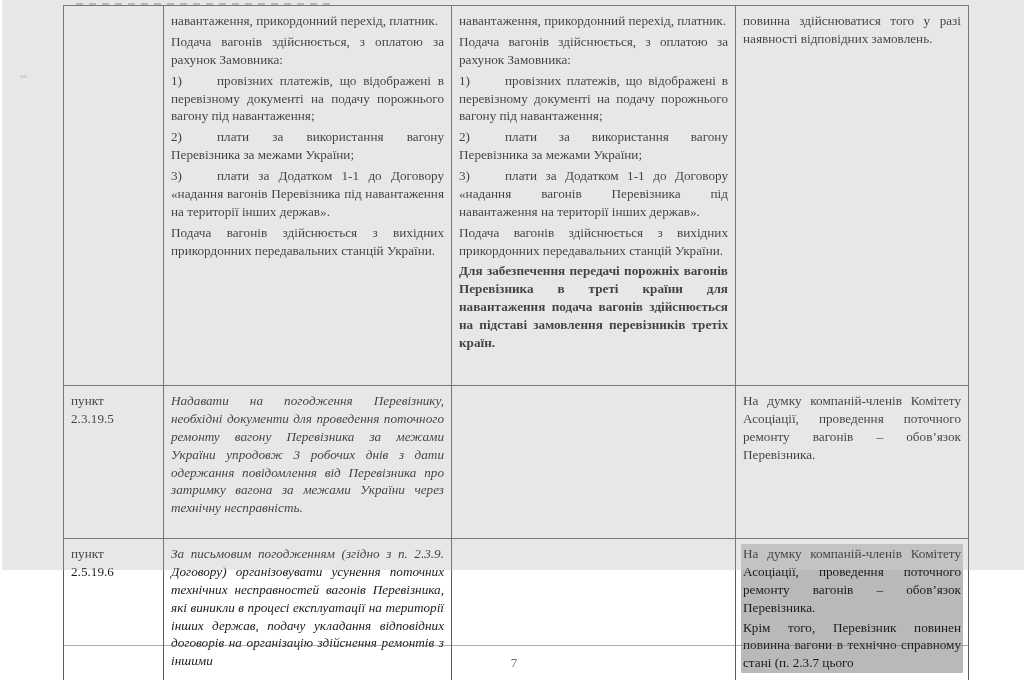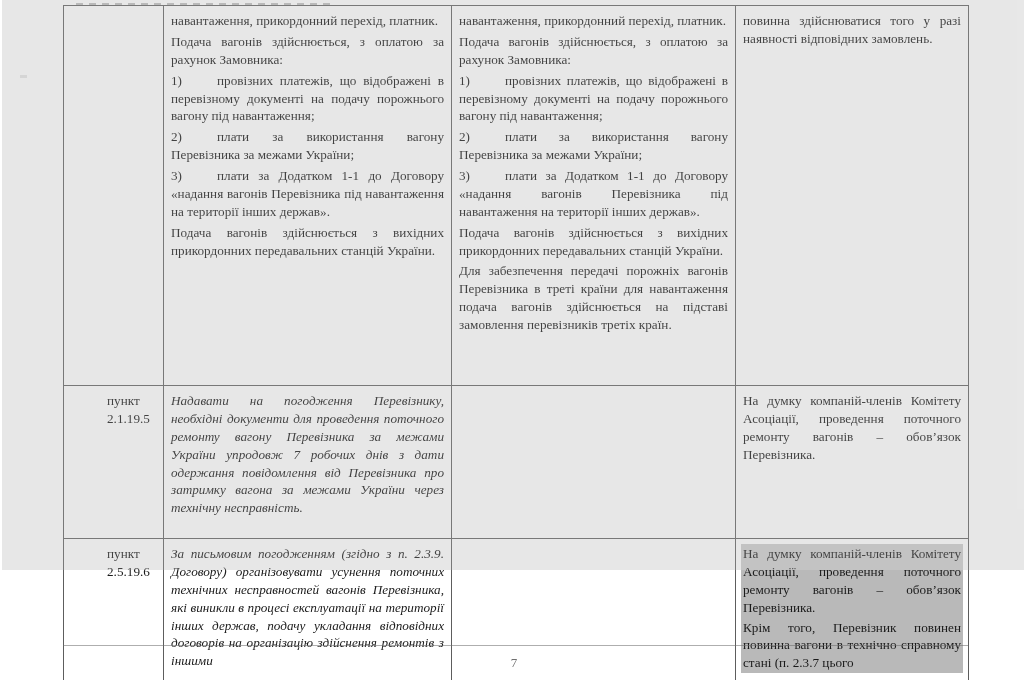--- a/index.html
+++ b/index.html
@@ -71,31 +71,31 @@
   .col-proposed{ width: 284px; }
   .col-comment { width: 233px; }
 
   
   .cell p {
     margin: 0 0 3px 0;
     text-align: justify;
     text-justify: inter-word;
   }
   .cell p:last-child { margin-bottom: 0; }
-  .cell p.bold   { font-weight: normal; }
+  .cell p.bold   { font-weight: bold; }
   .cell p.ital   { font-style: italic; }
   .numitem { }
   .numitem .num { display: inline-block; min-width: 46px; }
 
   
   .clause-id {
     font-size: 13.2px;
     line-height: 1.34;
   }
-  .clause-id span { display: block; margin-left: 36px; }
+  .clause-id span { display: block; }
 
   
   tr.row-continued td { height: 366px; }
   tr.row-2195 td      { height: 139px; }
   tr.row-2196 td      { height: 112px; }
 
   
   .shaded {
     background: #b9b9b9;
     display: block;
@@ -180,25 +180,25 @@
 
         <td class="cell">
           <p>повинна здійснюватися того у разі наявності відповідних замовлень.</p>
         </td>
       </tr>
 
       <tr class="row-2195">
 
         <td class="clause-id">
           <span>пункт</span>
-          <span>2.1.19.5</span>
-        </td>
-
-        <td class="cell">
-          <p class="ital">Надавати на погодження Перевізнику, необхідні документи для проведення поточного ремонту вагону Перевізника за межами України упродовж 7 робочих днів з дати одержання повідомлення від Перевізника про затримку вагона за межами України через технічну несправність.</p>
+          <span>2.3.19.5</span>
+        </td>
+
+        <td class="cell">
+          <p class="ital">Надавати на погодження Перевізнику, необхідні документи для проведення поточного ремонту вагону Перевізника за межами України упродовж 3 робочих днів з дати одержання повідомлення від Перевізника про затримку вагона за межами України через технічну несправність.</p>
         </td>
 
         <td class="cell"></td>
 
         <td class="cell">
           <p>На думку компаній-членів Комітету Асоціації, проведення поточного ремонту вагонів – обов’язок Перевізника.</p>
         </td>
       </tr>
 
       <tr class="row-2196">

